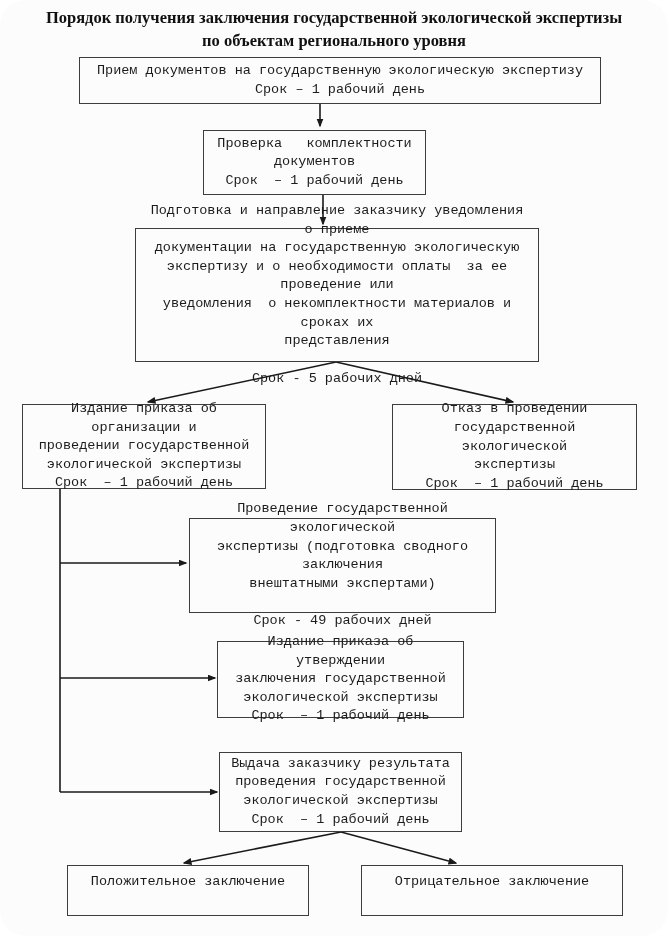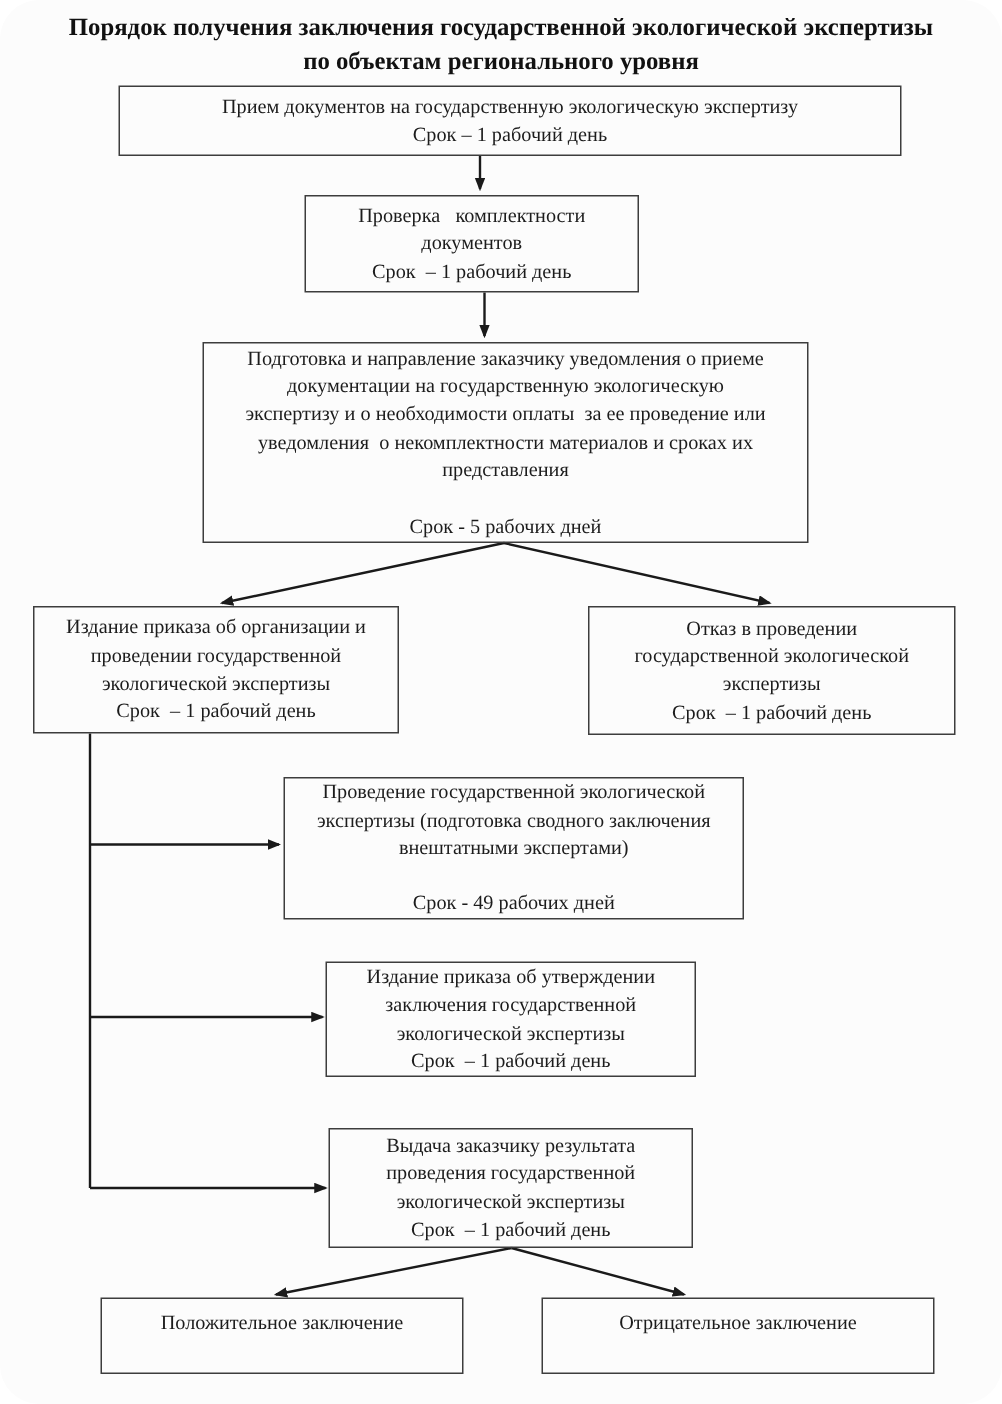--- a/index.html
+++ b/index.html
@@ -32,20 +32,21 @@
     background: transparent;
     display: flex;
     flex-direction: column;
     align-items: center;
     justify-content: center;
     text-align: center;
     font-size: 13.5px;
     line-height: 1.38;
     white-space: pre-line;
     padding: 11px 8px;
+    font-family: Liberation Mono, monospace;
   }
   .node.top-align {
     justify-content: flex-start;
     padding-top: 7px;
   }
   svg.connectors {
     position: absolute;
     top: 0; left: 0;
     width: 668px;
     height: 936px;

